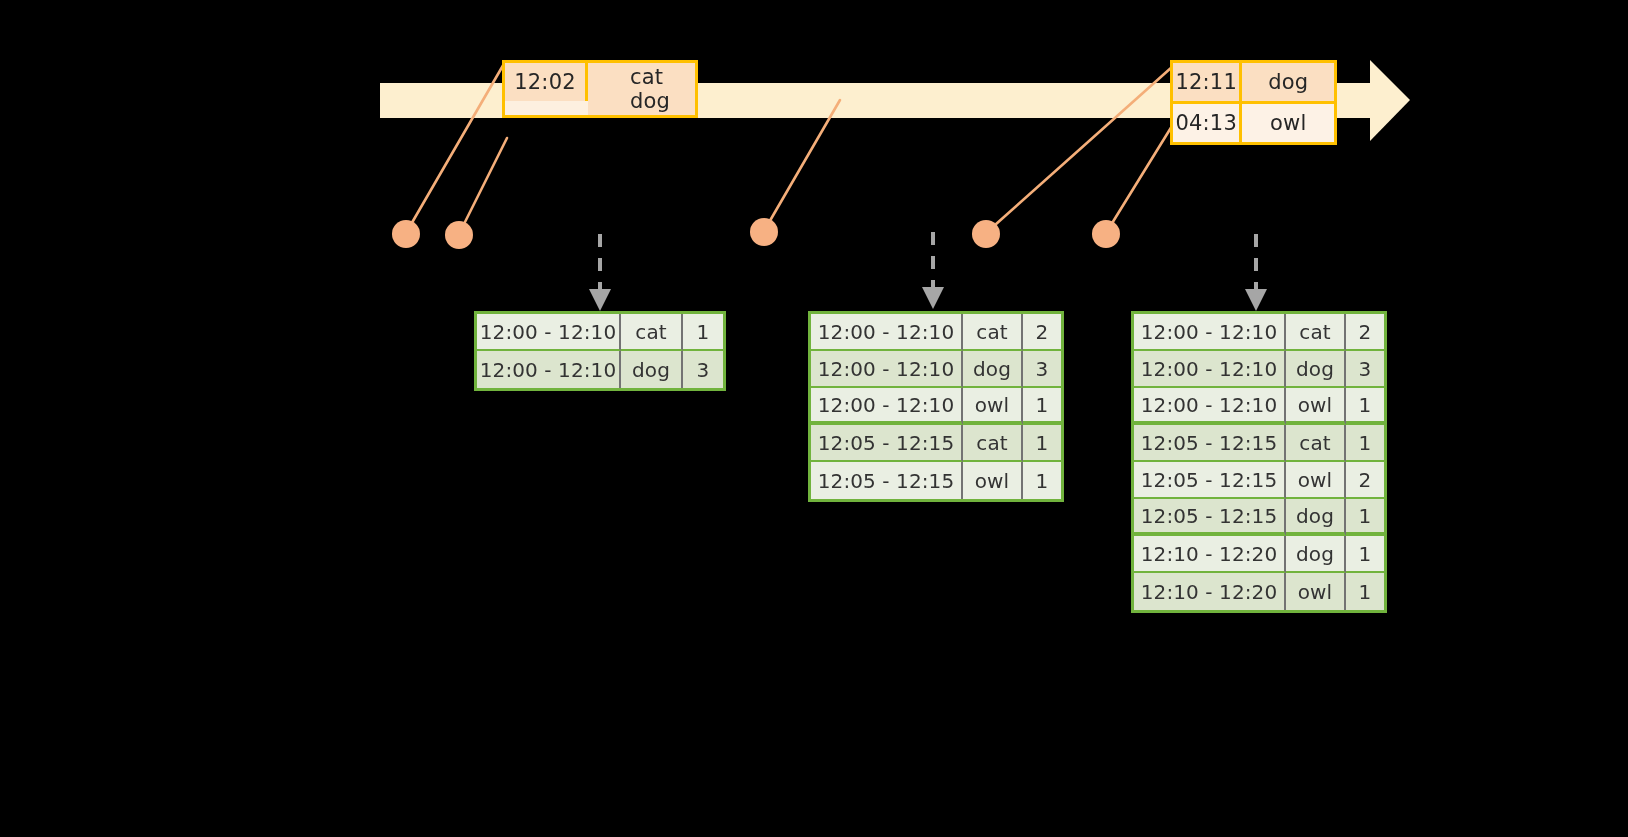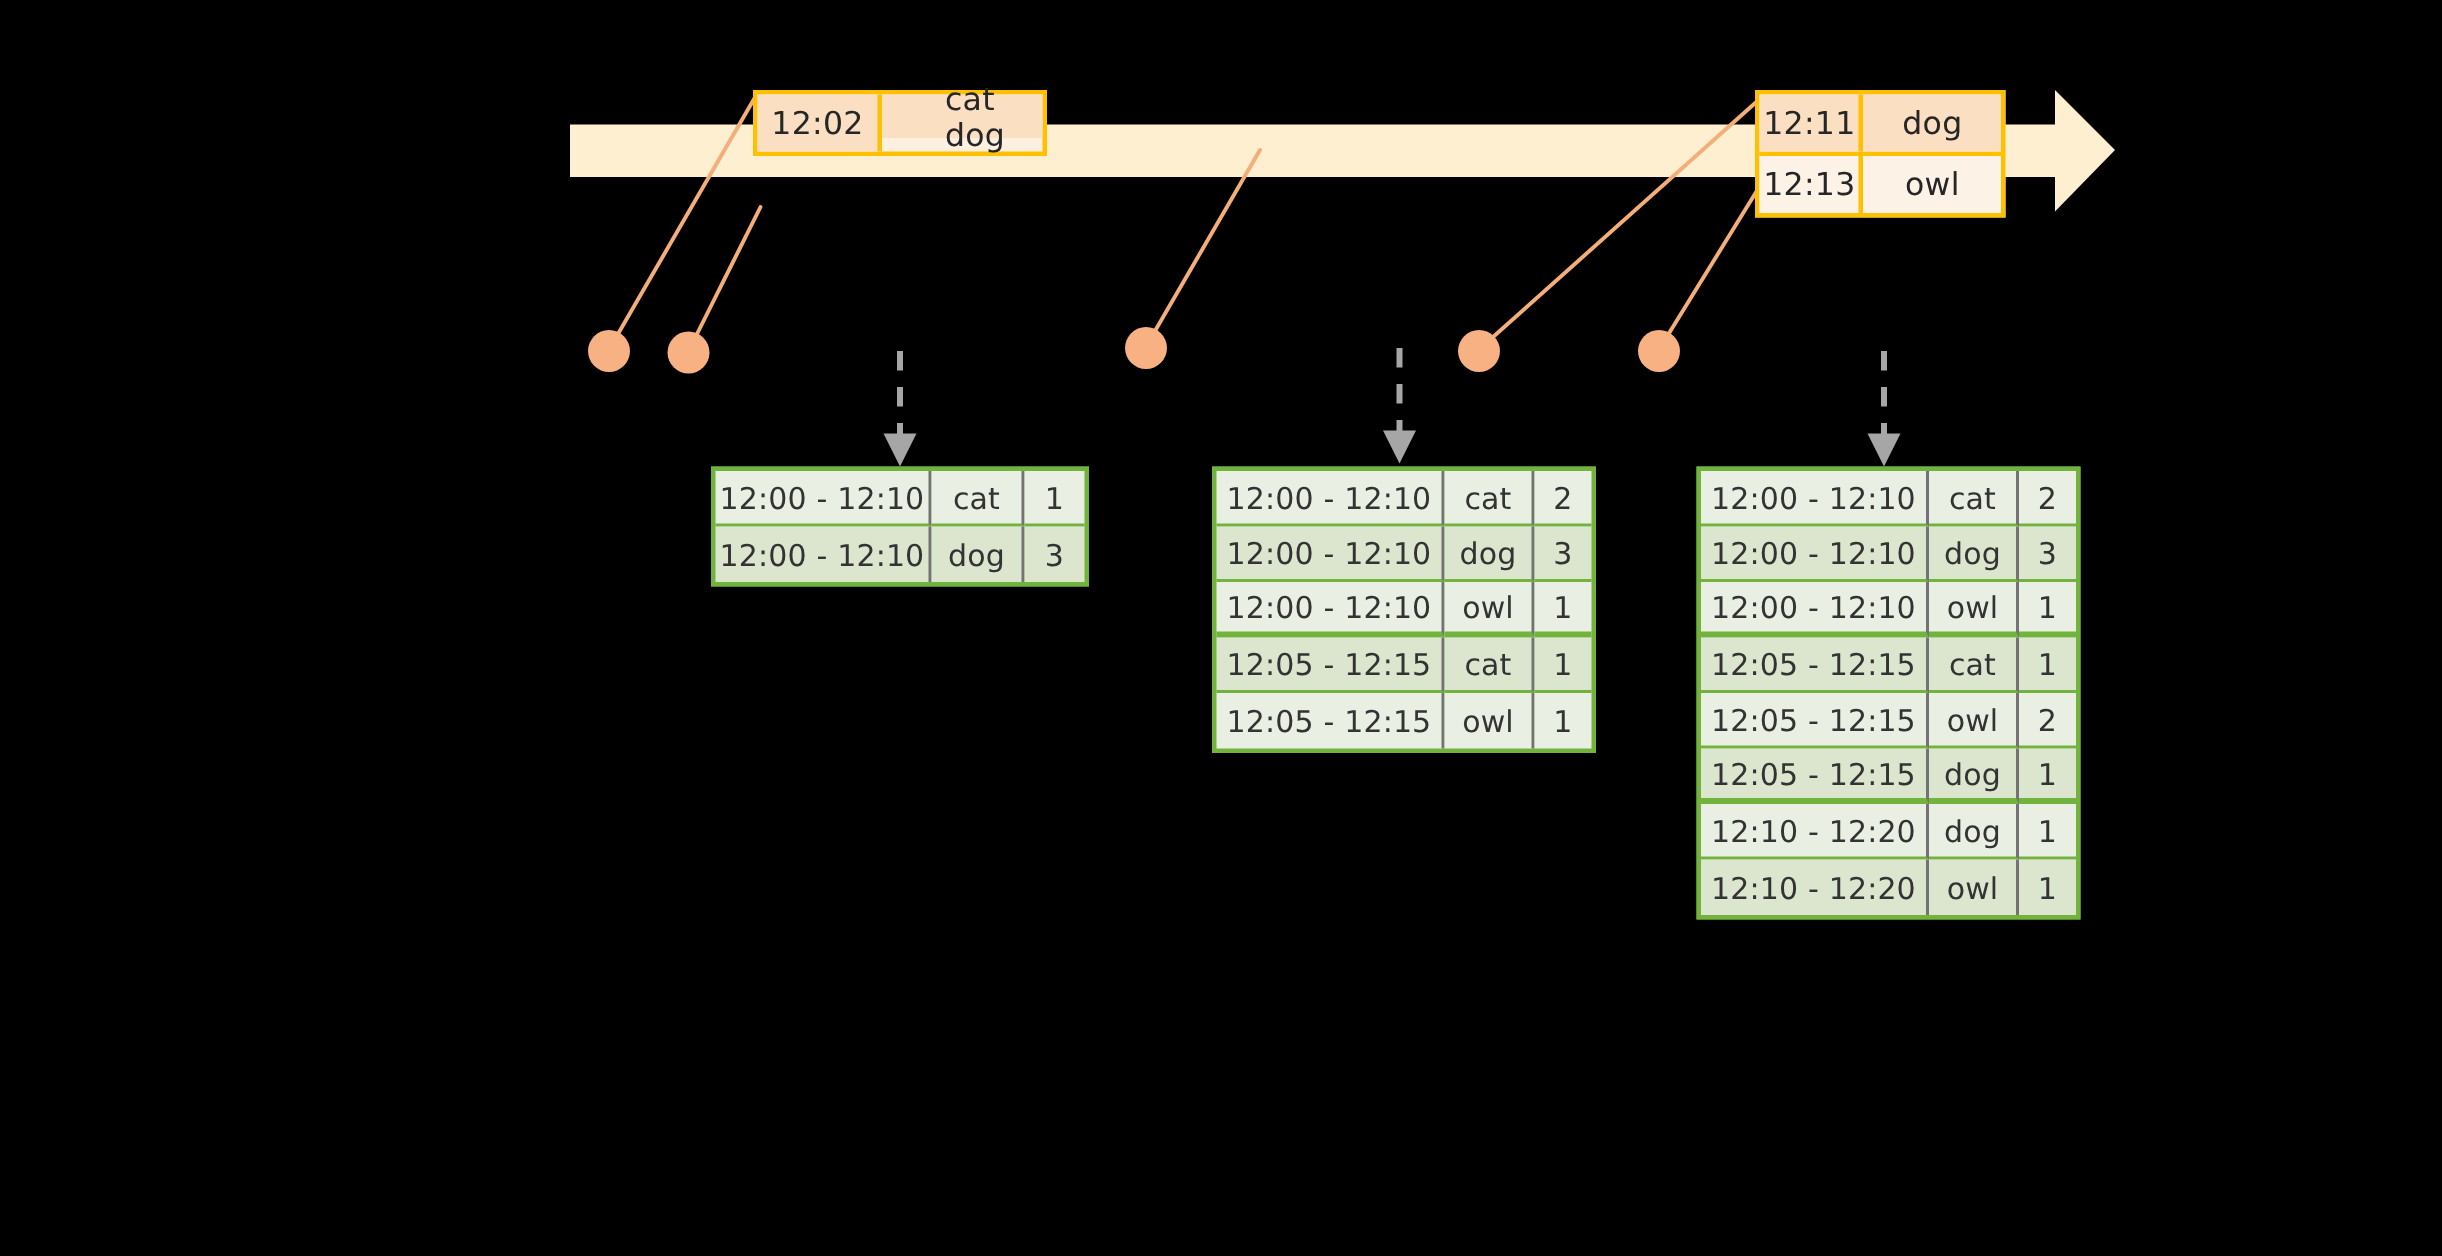--- a/index.html
+++ b/index.html
@@ -146,32 +146,32 @@
       <g>
         <line x1="1256" y1="234" x2="1256" y2="290" stroke-dasharray="13 11"></line>
         <polygon points="1245,289 1267,289 1256,311" stroke="none"></polygon>
       </g>
     </g>
   </svg>
 
   <div class="evt-group" style="left:502px; top:60px; width:196px;">
     <div class="evt-row shade">
       <div class="evt-time" style="width:83px; height:38px;">12:02</div>
-      <div class="evt-payload" style="width:107px; height:29px;padding-left:42px;">cat dog</div>
+      <div class="evt-payload" style="width:107px; height:52px;padding-left:42px;">cat dog</div>
     </div>
   </div>
 
 
   <div class="evt-group" style="left:1170px; top:60px; width:167px;">
     <div class="evt-row shade">
       <div class="evt-time" style="width:72px; height:38px;">12:11</div>
       <div class="evt-payload" style="width:95px; height:38px;">dog</div>
     </div>
     <div class="evt-row">
-      <div class="evt-time" style="width:72px; height:38px;">12:13</div>
+      <div class="evt-time" style="width:72px; height:38px;">04:13</div>
       <div class="evt-payload" style="width:95px; height:38px;">owl</div>
     </div>
   </div>
 
   <div class="res-table t1" style="left:474px; top:311px;">
     <div class="res-row">
       <div class="res-cell c-window">12:00 - 12:10</div>
       <div class="res-cell c-key">cat</div>
       <div class="res-cell c-count last">1</div>
     </div>

